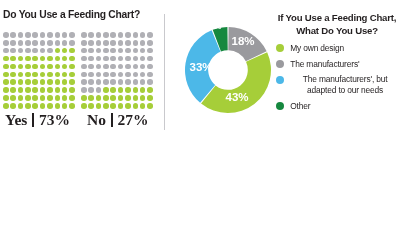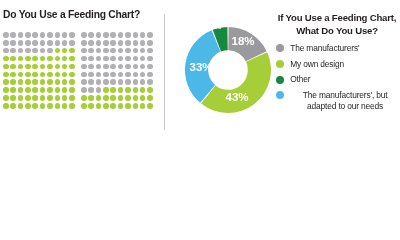--- a/index.html
+++ b/index.html
@@ -371,20 +371,32 @@
         <div class="dot green"></div>
         <div class="dot green"></div>
         <div class="dot green"></div>
         <div class="dot green"></div>
         <div class="dot green"></div>
         <div class="dot green"></div>
         <div class="dot green"></div>
         <div class="dot green"></div>
       </div>
 
+    <div class="results">
+      <div class="result res-yes">
+        <span>Yes</span>
+        <span class="sep"></span>
+        <span>73%</span>
+      </div>
+      <div class="result res-no">
+        <span>No</span>
+        <span class="sep"></span>
+        <span>27%</span>
+      </div>
+    </div>
   </div>
 
   <div class="divider"></div>
 
   <div class="donut-wrap">
     <svg class="donut-svg" viewBox="0 0 88 118">
       <g id="donut-slices">
           <path d="M 44.60037375458325 16.004191467599917 A 43 43 0 0 1 82.64814399086418 40.15004068806967 L 61.77814623579752 50.32901871651205 A 19.78 19.78 0 0 0 44.276171927108294 39.22192807509596 Z" fill="#9a9a9e"></path>
           <path d="M 83.15939741466562 41.236509517544704 A 43 43 0 0 1 17.056036111328197 92.51153249205339 L 31.60577661121097 74.41530494634456 A 19.78 19.78 0 0 0 62.01332281074619 50.82879437807056 Z" fill="#a6ce39"></path>
           <path d="M 16.130844254285357 91.74614722407966 A 43 43 0 0 1 27.61397381693822 19.24452055467053 L 36.46242795579158 40.71247945514844 A 19.78 19.78 0 0 0 31.180188356971264 74.06322772307665 Z" fill="#4cb8e8"></path>
@@ -396,31 +408,31 @@
           <text x="17" y="60" class="slice-label" text-anchor="middle" font-size="11.5">33%</text>
           <text x="31" y="18" class="slice-label" text-anchor="middle" font-size="9">6%</text>
         </g>
     </svg>
   </div>
 
   <div class="right-panel">
     <div class="right-title">If You Use a Feeding Chart, What Do You Use?</div>
     <div class="legend" id="legend">
         <div class="legend-item">
+          <span class="legend-bullet" style="background: rgb(166, 206, 57);"></span>
+          <span class="legend-text">My own design</span>
+        </div>
+        <div class="legend-item">
           <span class="legend-bullet" style="background: rgb(154, 154, 158);"></span>
           <span class="legend-text">The manufacturers'</span>
         </div>
         <div class="legend-item">
-          <span class="legend-bullet" style="background: rgb(166, 206, 57);"></span>
-          <span class="legend-text">My own design</span>
+          <span class="legend-bullet" style="background: rgb(76, 184, 232);"></span>
+          <span class="legend-text">The manufacturers', but adapted to our needs</span>
         </div>
         <div class="legend-item">
           <span class="legend-bullet" style="background: rgb(22, 136, 63);"></span>
           <span class="legend-text">Other</span>
         </div>
-        <div class="legend-item">
-          <span class="legend-bullet" style="background: rgb(76, 184, 232);"></span>
-          <span class="legend-text">The manufacturers', but adapted to our needs</span>
-        </div>
       </div>
   </div>
 
 </div>
 
 </body></html>

